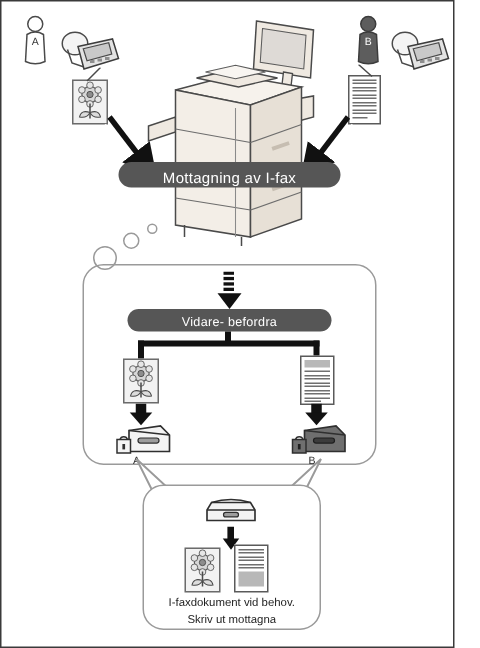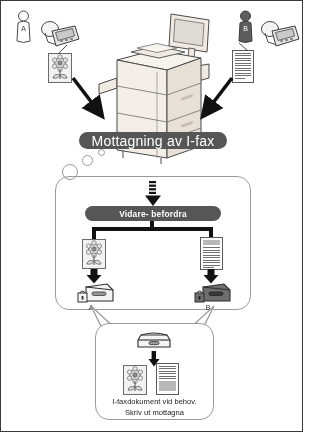--- a/index.html
+++ b/index.html
@@ -195,39 +195,39 @@
   <svg class="abs" style="left:190px;top:74px;" width="45" height="52">
     <defs>
       <marker id="ah2" markerWidth="7" markerHeight="7" refX="5.2" refY="3.2" orient="auto">
         <path d="M0,0 L6.5,3.2 L0,6.4 z" fill="#111111"></path>
       </marker>
     </defs>
     <line x1="41" y1="3" x2="12" y2="41" stroke="#111111" stroke-width="3.6" marker-end="url(#ah2)"></line>
     <line x1="44" y1="8" x2="37" y2="17" stroke="#ffffff" stroke-width="1.4"></line>
   </svg>
 
-  <div class="pill abs" style="left:78px;top:131px;width:148px;height:17px;font-size:14px;">
+  <div class="pill abs" style="left:78px;top:107px;width:148px;height:17px;font-size:10px;align-items:flex-end;">
     <span>Mottagning av I-fax</span>
   </div>
 
   <div class="bubble" style="left:97px;top:148px;width:7px;height:7px;"></div>
   <div class="bubble" style="left:81px;top:154px;width:11px;height:11px;"></div>
   <div class="bubble" style="left:61px;top:163px;width:16px;height:16px;"></div>
 
   <div class="roundbox" style="left:54px;top:175px;width:196px;height:134px;"></div>
 
   <svg class="abs" style="left:143px;top:180px;" width="18" height="26">
     <rect x="5" y="0" width="7" height="2.2" fill="#111111"></rect>
     <rect x="5" y="3.6" width="7" height="2.2" fill="#111111"></rect>
     <rect x="5" y="7.2" width="7" height="2.2" fill="#111111"></rect>
     <rect x="5" y="10.8" width="7" height="2.2" fill="#111111"></rect>
     <path d="M1 14.5 L17 14.5 L9 25 Z" fill="#111111"></path>
   </svg>
 
-  <div class="pill abs" style="left:84px;top:205px;width:136px;height:15px;font-size:8.4px;font-weight:bold;">
+  <div class="pill abs" style="left:84px;top:205px;width:136px;height:15px;font-size:8.4px;">
     <span>Vidare- befordra</span>
   </div>
 
   <div class="connector" style="left:149px;top:220px;width:4px;height:8px;"></div>
   <div class="connector" style="left:91px;top:226px;width:121px;height:4px;"></div>
   <div class="connector" style="left:91px;top:226px;width:4px;height:13px;"></div>
   <div class="connector" style="left:208px;top:226px;width:4px;height:13px;"></div>
 
   <div class="photo-frame" style="left:81px;top:238px;width:24px;height:30px;">
     <svg width="22" height="28" viewBox="0 0 22 28" style="display:block;margin:0 auto;">

